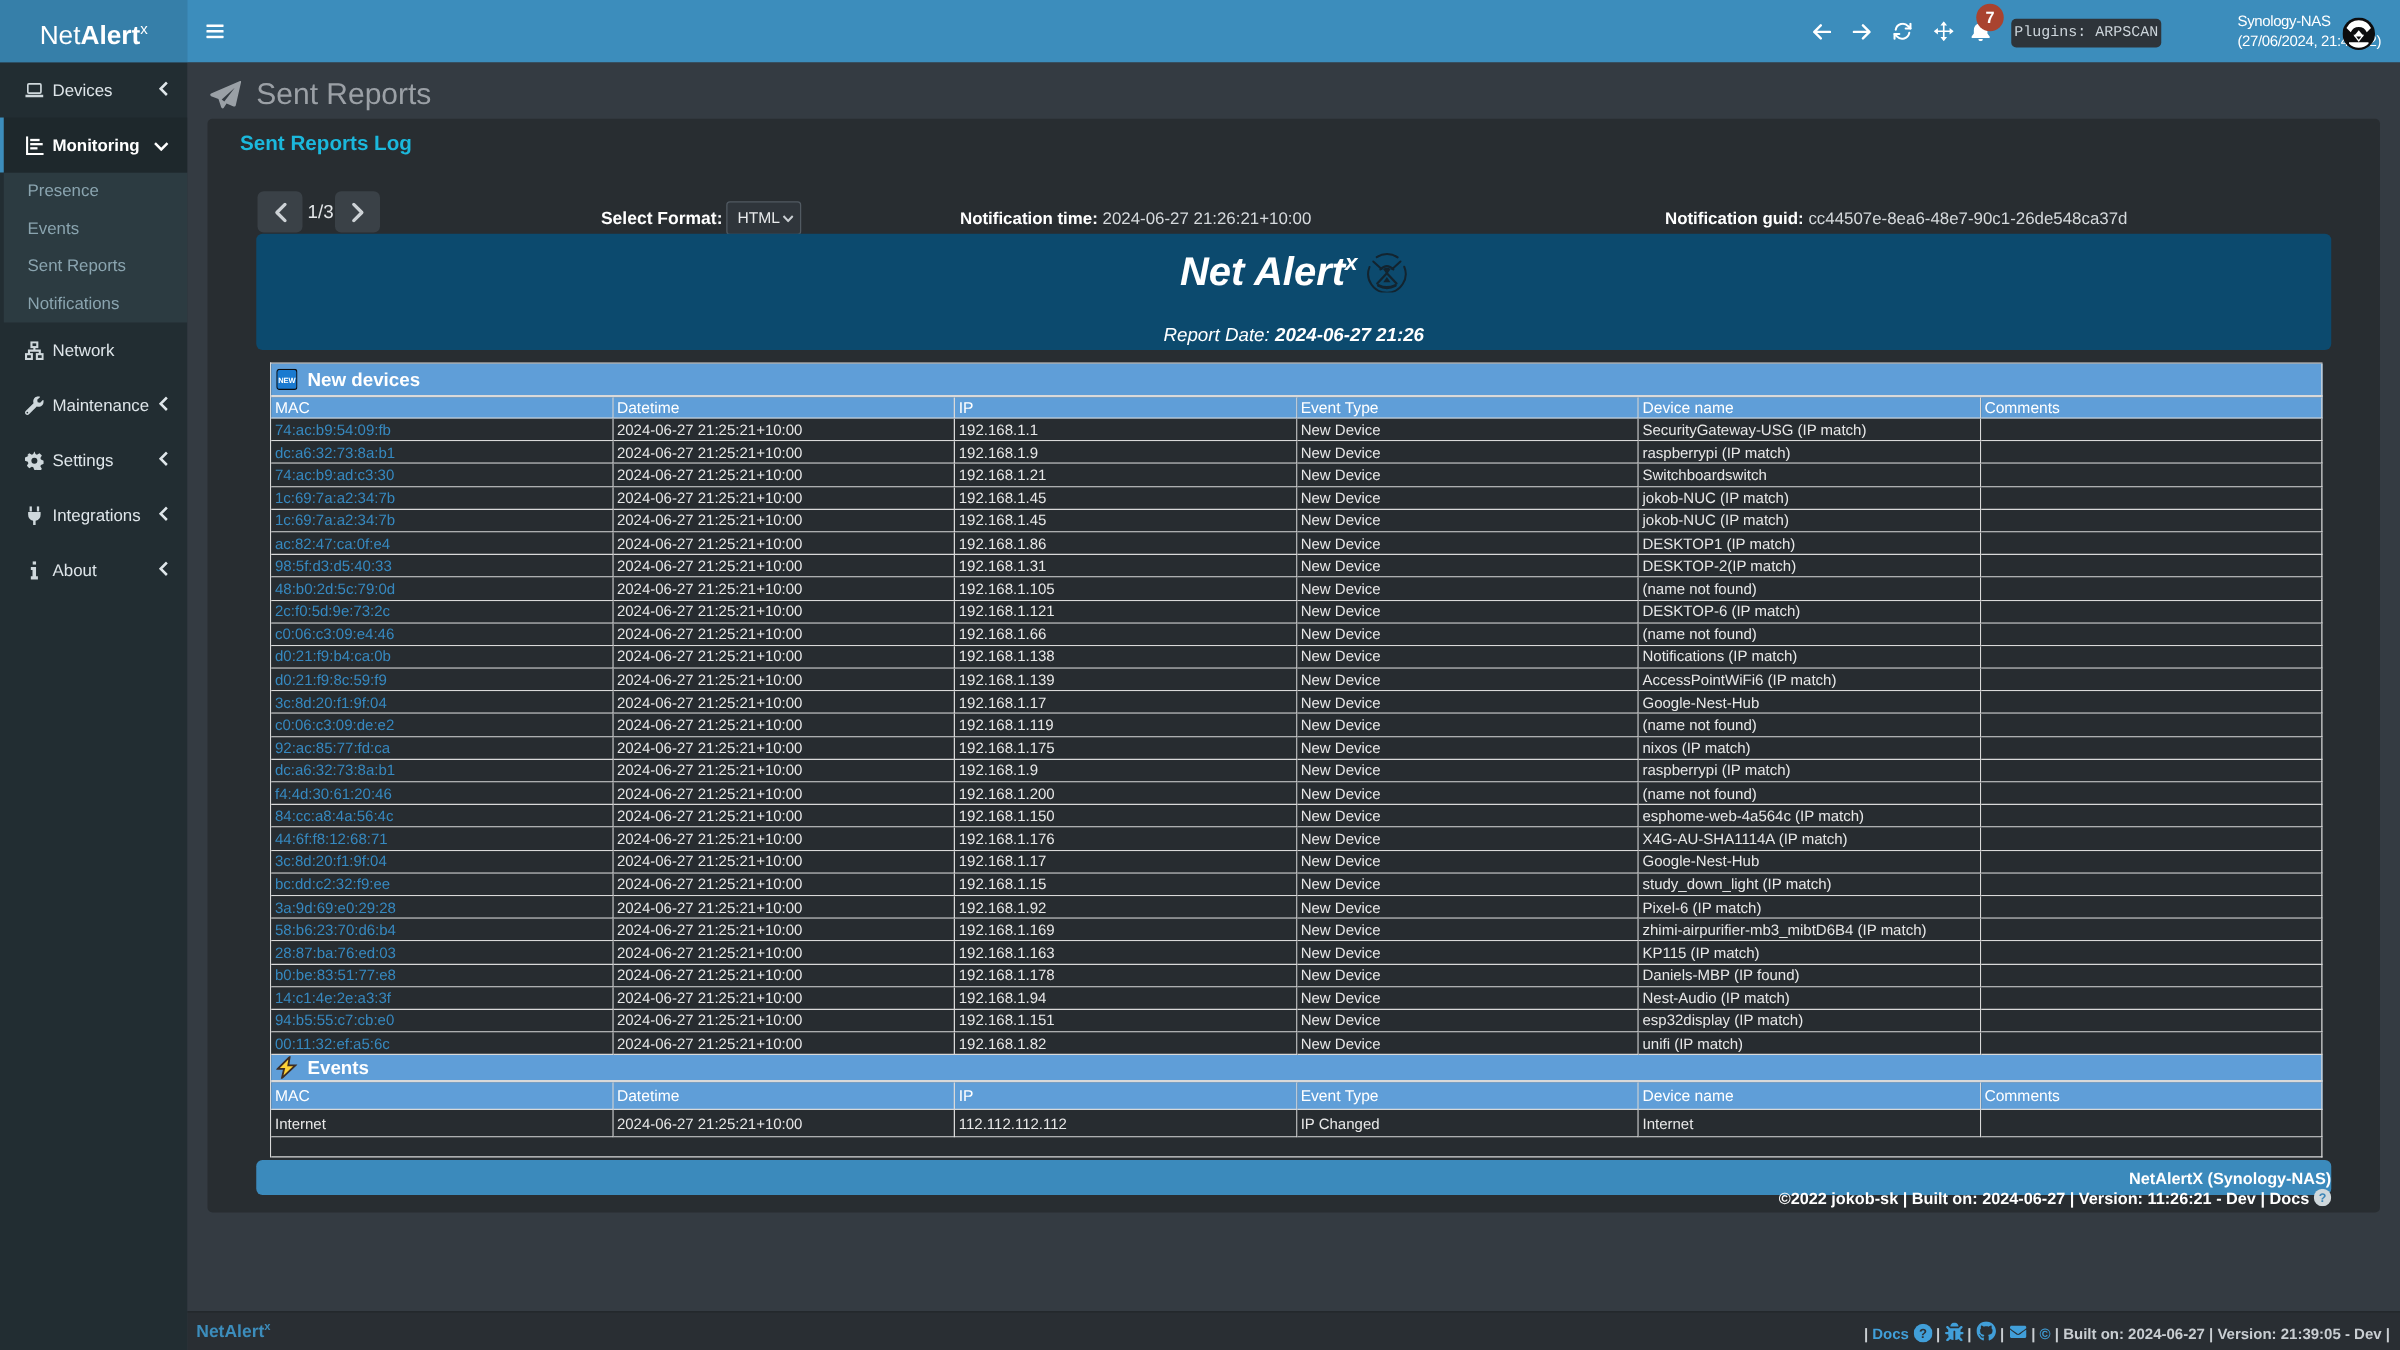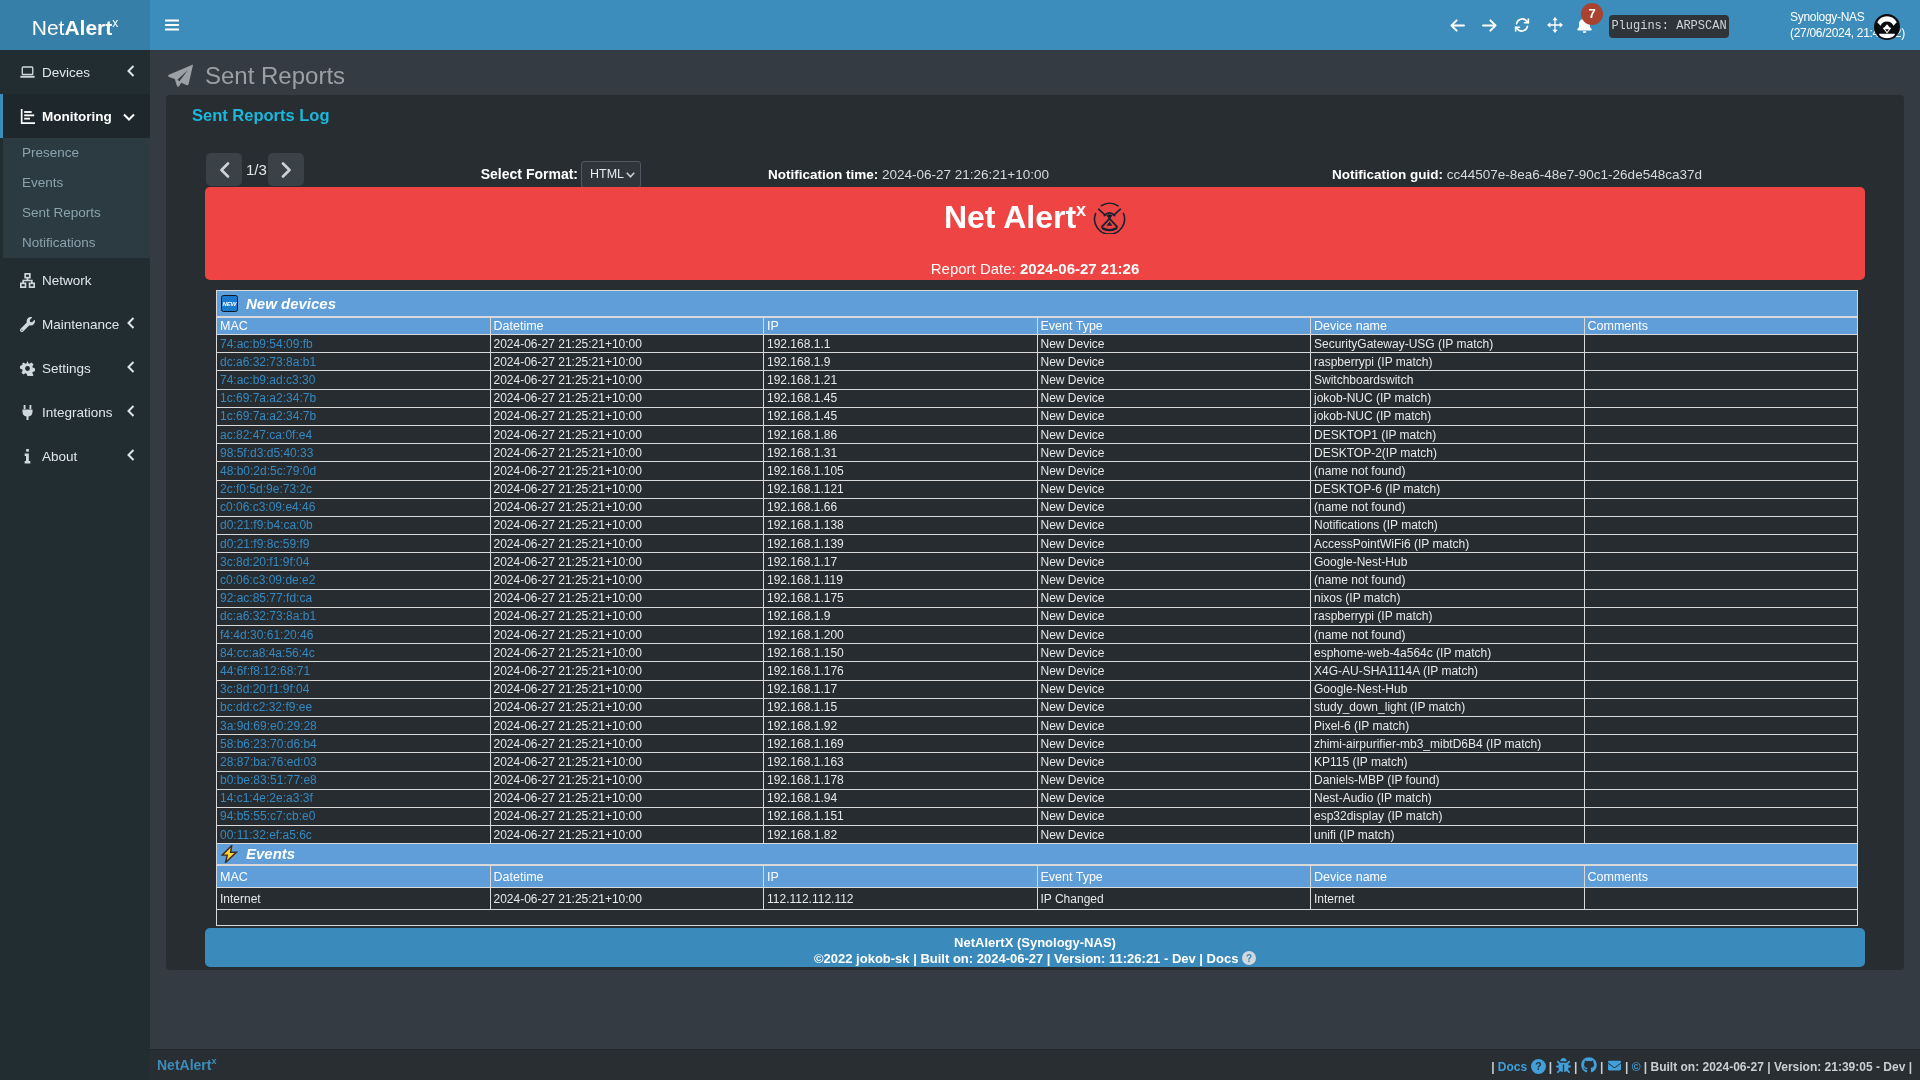--- a/index.html
+++ b/index.html
@@ -29,37 +29,37 @@
 #boxtitle { position:absolute; left:26px; top:11px; color:#1bb8dc; font-size:16.5px; font-weight:700; }
 .pagebtn { position:absolute; top:58px; width:36px; height:33px; background:#3a4147; border-radius:5px; display:flex; align-items:center; justify-content:center; }
 #pageno { position:absolute; left:80px; top:58px; width:28px; height:33px; line-height:33px; color:#e3e6e8; font-size:15px; }
 #fmtlabel { position:absolute; left:250px; width:162px; text-align:right; top:63px; height:33px; line-height:33px; color:#fff; font-weight:700; font-size:14px; }
 #fmtsel { position:absolute; left:415px; top:66px; width:60px; height:27px; background:#2f353b; border:1px solid #515a62; border-radius:3px; color:#e8eaec; font-size:12.5px; line-height:25px; padding-left:8px; }
 #fmtsel svg { position:absolute; right:5px; top:10px; }
 .ninfo { position:absolute; top:63px; height:33px; line-height:33px; font-size:13.5px; color:#d6dadd; }
 .ninfo b { color:#fff; }
 
 
-#report-head { position:absolute; left:39px; top:92px; width:1660px; height:93px; background:#ef4444; border-radius:5px; color:#fff; text-align:center; }
+#report-head { position:absolute; left:39px; top:92px; width:1660px; height:93px; background:#0c4a6e; border-radius:5px; color:#fff; text-align:center;font-style:italic; }
 #rtitle { position:absolute; width:100%; top:10px; height:40px; font-size:32px; font-weight:700; display:flex; align-items:center; justify-content:center; }
 #rtitle sup { font-size:16px; }
 #rdate { position:absolute; width:100%; top:73px; font-size:15px; }
 
 table#rep { position:absolute; left:50px; top:195px; width:1642px; border-collapse:separate; border-spacing:0; table-layout:fixed; font-size:12px; }
 #rep td, #rep th { border:solid #d9d9d9; border-width:0 1px 1px 0; padding:0 0 0 3px; overflow:hidden; white-space:nowrap; color:#e8e8e8; font-weight:400; text-align:left; vertical-align:middle; }
 #rep { border-left:1px solid #d9d9d9; border-top:1px solid #d9d9d9; }
-#rep tr.sect td { background:#5f9ed8; color:#fff; font-weight:700; font-size:15px; height:27px; border-bottom-width:2px; padding-left:4px;font-style:italic; }
+#rep tr.sect td { background:#5f9ed8; color:#fff; font-weight:700; font-size:15px; height:27px; border-bottom-width:2px; padding-left:4px; }
 #rep tr.hd th, #rep tr.hd2 th { background:#5f9ed8; color:#fff; font-weight:400; font-size:12.5px; height:17px; }
 #rep tr.hd2 th { height:22px; }
 #rep tr.dr td { background:#272c30; height:18.2px; }
 #rep td.mac { color:#3689c0; }
 #rep tr.er td { background:#272c30; height:16px; }
 .secticon { display:inline-block; vertical-align:-3px; margin-right:8px; }
 
-#report-foot { position:absolute; left:39px; top:833px; width:1660px; height:39px; background:#3b8abc; border-radius:5px; color:#fff; text-align:center; font-size:13px; font-weight:700; }
+#report-foot { position:absolute; left:39px; top:833px; width:1660px; height:28px; background:#3b8abc; border-radius:5px; color:#fff; text-align:right; font-size:13px; font-weight:700; }
 #report-foot { padding-top:6px; } #report-foot div { margin-top:1px; }
 
 
 #footer { position:absolute; left:150px; top:1049px; width:1770px; height:31px; background:#292e33; border-top:1px solid #22262a; }
 #footer .brand { position:absolute; left:7px; top:6px; color:#3c8dbc; font-weight:700; font-size:14px; }
 #footer .brand sup { font-size:9px; }
 #fright { position:absolute; right:8px; top:7px; font-size:12px; font-weight:700; color:#c9ced2; }
 #fright .bl { color:#419fd9; }
 #fright svg { vertical-align:-2px; }
 </style>

